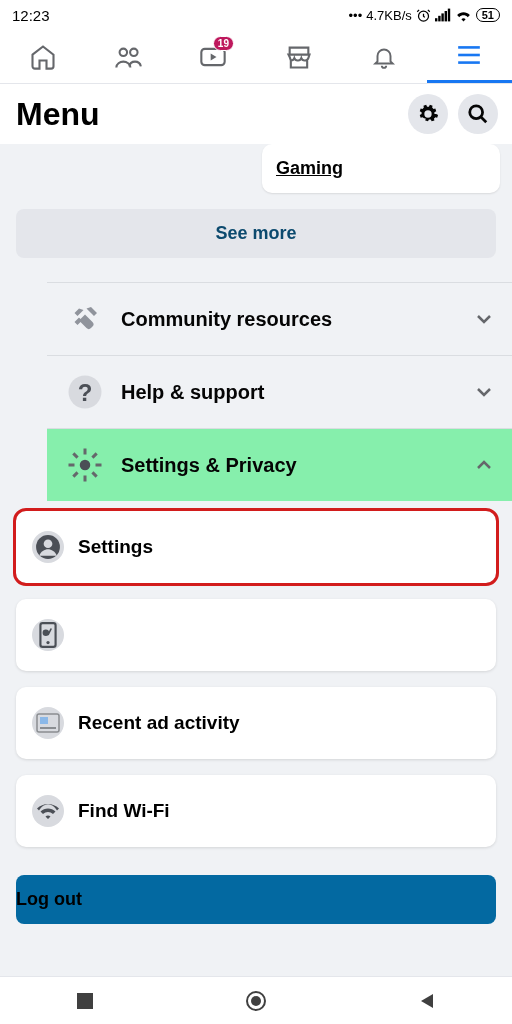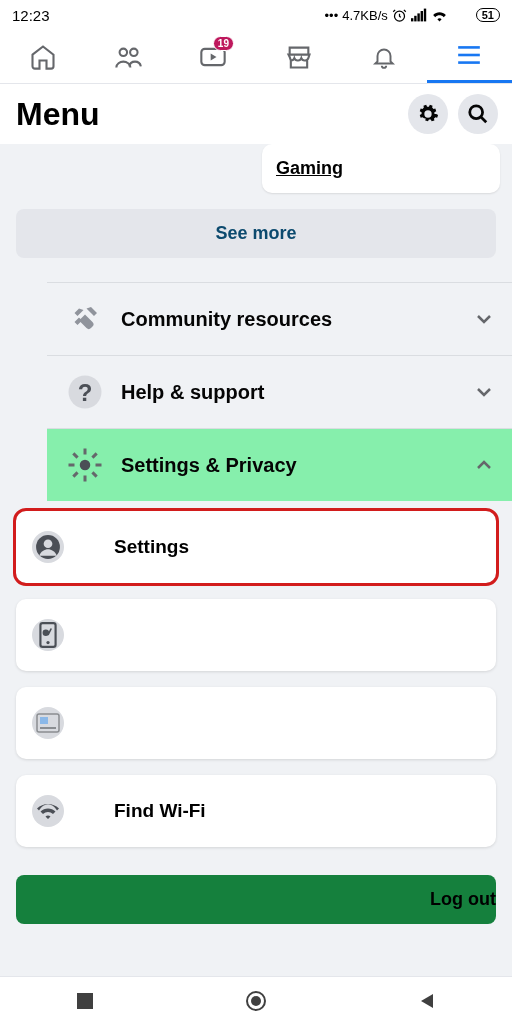--- a/index.html
+++ b/index.html
@@ -3,21 +3,21 @@
 <meta charset="utf-8">
 <style>
   * { box-sizing: border-box; margin: 0; padding: 0; }
   html, body { width: 512px; height: 1024px; font-family: -apple-system, Helvetica, Arial, sans-serif; background: #fff; }
   body { display: flex; flex-direction: column; }
 
   
   .status-bar { height: 30px; display: flex; justify-content: space-between; align-items: center; padding: 0 12px; font-size: 15px; font-weight: 500; color: #000; text-align: center; }
   .status-right { display: flex; align-items: center; gap: 4px; font-size: 13px; }
   .status-right svg { display: block; }
-  .battery { border: 1.5px solid #000; border-radius: 8px; padding: 0 5px; font-size: 11px; font-weight: 600; margin-left: 24px; }
+  .battery { border: 1.5px solid #000; border-radius: 8px; padding: 0 5px; font-size: 11px; font-weight: 600; }
 
   
   .tabbar { height: 54px; display: flex; border-bottom: 1px solid #e4e6eb; }
   .tab { flex: 1; display: flex; align-items: center; justify-content: center; position: relative; }
   .tab svg { stroke: #65676b; }
   .tab.active { border-bottom: 3px solid #1877f2; }
   .tab.active svg { stroke: #1877f2; }
   .badge { position: absolute; top: 6px; right: 22px; background: #be185d; color: #fff; font-size: 10px; font-weight: 700; padding: 1px 4px; border-radius: 8px; border: 1.5px solid #fff; }
 
   
@@ -35,26 +35,26 @@
 
   .see-more { margin: 0 16px 24px 16px; background: #e4e6eb; border-radius: 8px; text-align: center; padding: 14px 0; font-size: 18px; font-weight: 700; color: #0c4a6e; }
 
   .section-row { display: flex; align-items: center; padding: 16px 18px; border-top: 1px solid #dadde1; margin-left: 47px; }
   .section-row.expanded { background: #86efac; }
   .section-icon { width: 40px; height: 40px; display: flex; align-items: center; justify-content: center; margin-right: 16px; }
   .section-label { flex: 1; font-size: 20px; font-weight: 700; color: #050505; }
   .chevron { width: 20px; text-align: center; color: #65676b; }
 
   .option-list { padding: 10px 16px 4px 16px; }
-  .option-card { background: #fff; border-radius: 10px; box-shadow: 0 1px 3px rgba(0,0,0,0.12); padding: 20px 16px; display: flex; align-items: center; margin-bottom: 16px; gap: 36px; }
+  .option-card { background: #fff; border-radius: 10px; box-shadow: 0 1px 3px rgba(0,0,0,0.12); padding: 20px 16px; display: flex; align-items: center; margin-bottom: 16px; }
   .option-card.highlight { outline: 3px solid #d21c1c; outline-offset: 0; }
   .option-icon { width: 32px; height: 32px; border-radius: 50%; background: #d8dadf; display: flex; align-items: center; justify-content: center; margin-right: 14px; flex-shrink: 0; }
   .option-label { font-size: 19px; font-weight: 700; }
 
-  .logout { margin: 8px 16px 0 16px; background: #15803d; border-radius: 8px; text-align: right; padding: 14px 0; font-size: 18px; font-weight: 700; }
+  .logout { margin: 8px 16px 0 16px; background: #0369a1; border-radius: 8px; text-align: left; padding: 14px 0; font-size: 18px; font-weight: 700; }
 
   
   .navbar { height: 48px; border-top: 1px solid #e4e6eb; display: flex; align-items: center; justify-content: space-around; background: #fff; }
   .navbar .navbtn { width: 22px; height: 22px; display: flex; align-items: center; justify-content: center; }
 </style>
 </head>
 <body>
 
 <div class="status-bar">
   <div>12:23</div>
@@ -222,20 +222,21 @@
     </div>
 
     <div class="option-card">
       <div class="option-icon">
         <svg width="24" height="22" viewBox="0 0 24 20">
             <rect x="1" y="1" width="22" height="18" rx="2" fill="#d8dadf" stroke="#8a8d91" stroke-width="1.5"></rect>
             <rect x="4" y="4" width="8" height="7" fill="#8bb8e8"></rect>
             <rect x="4" y="14" width="16" height="2" fill="#8a8d91"></rect>
           </svg>
       </div>
+      <div class="option-label">Recent ad activity</div>
     </div>
 
     <div class="option-card">
       <div class="option-icon">
         <svg width="24" height="20" viewBox="0 0 24 18" fill="#4b4f56">
             <path d="M12 17l-2.5-2.5c1.4-1.4 3.6-1.4 5 0L12 17zm-5-5L4.5 9.5c4.1-4.1 10.9-4.1 15 0L17 12c-2.8-2.8-7.2-2.8-10 0zM1 6.5C7 .5 17 .5 23 6.5l-2 2C16-0 8 0 3 8.5l-2-2z"></path>
           </svg>
       </div>
       <div class="option-label">Find Wi-Fi</div>
     </div>

